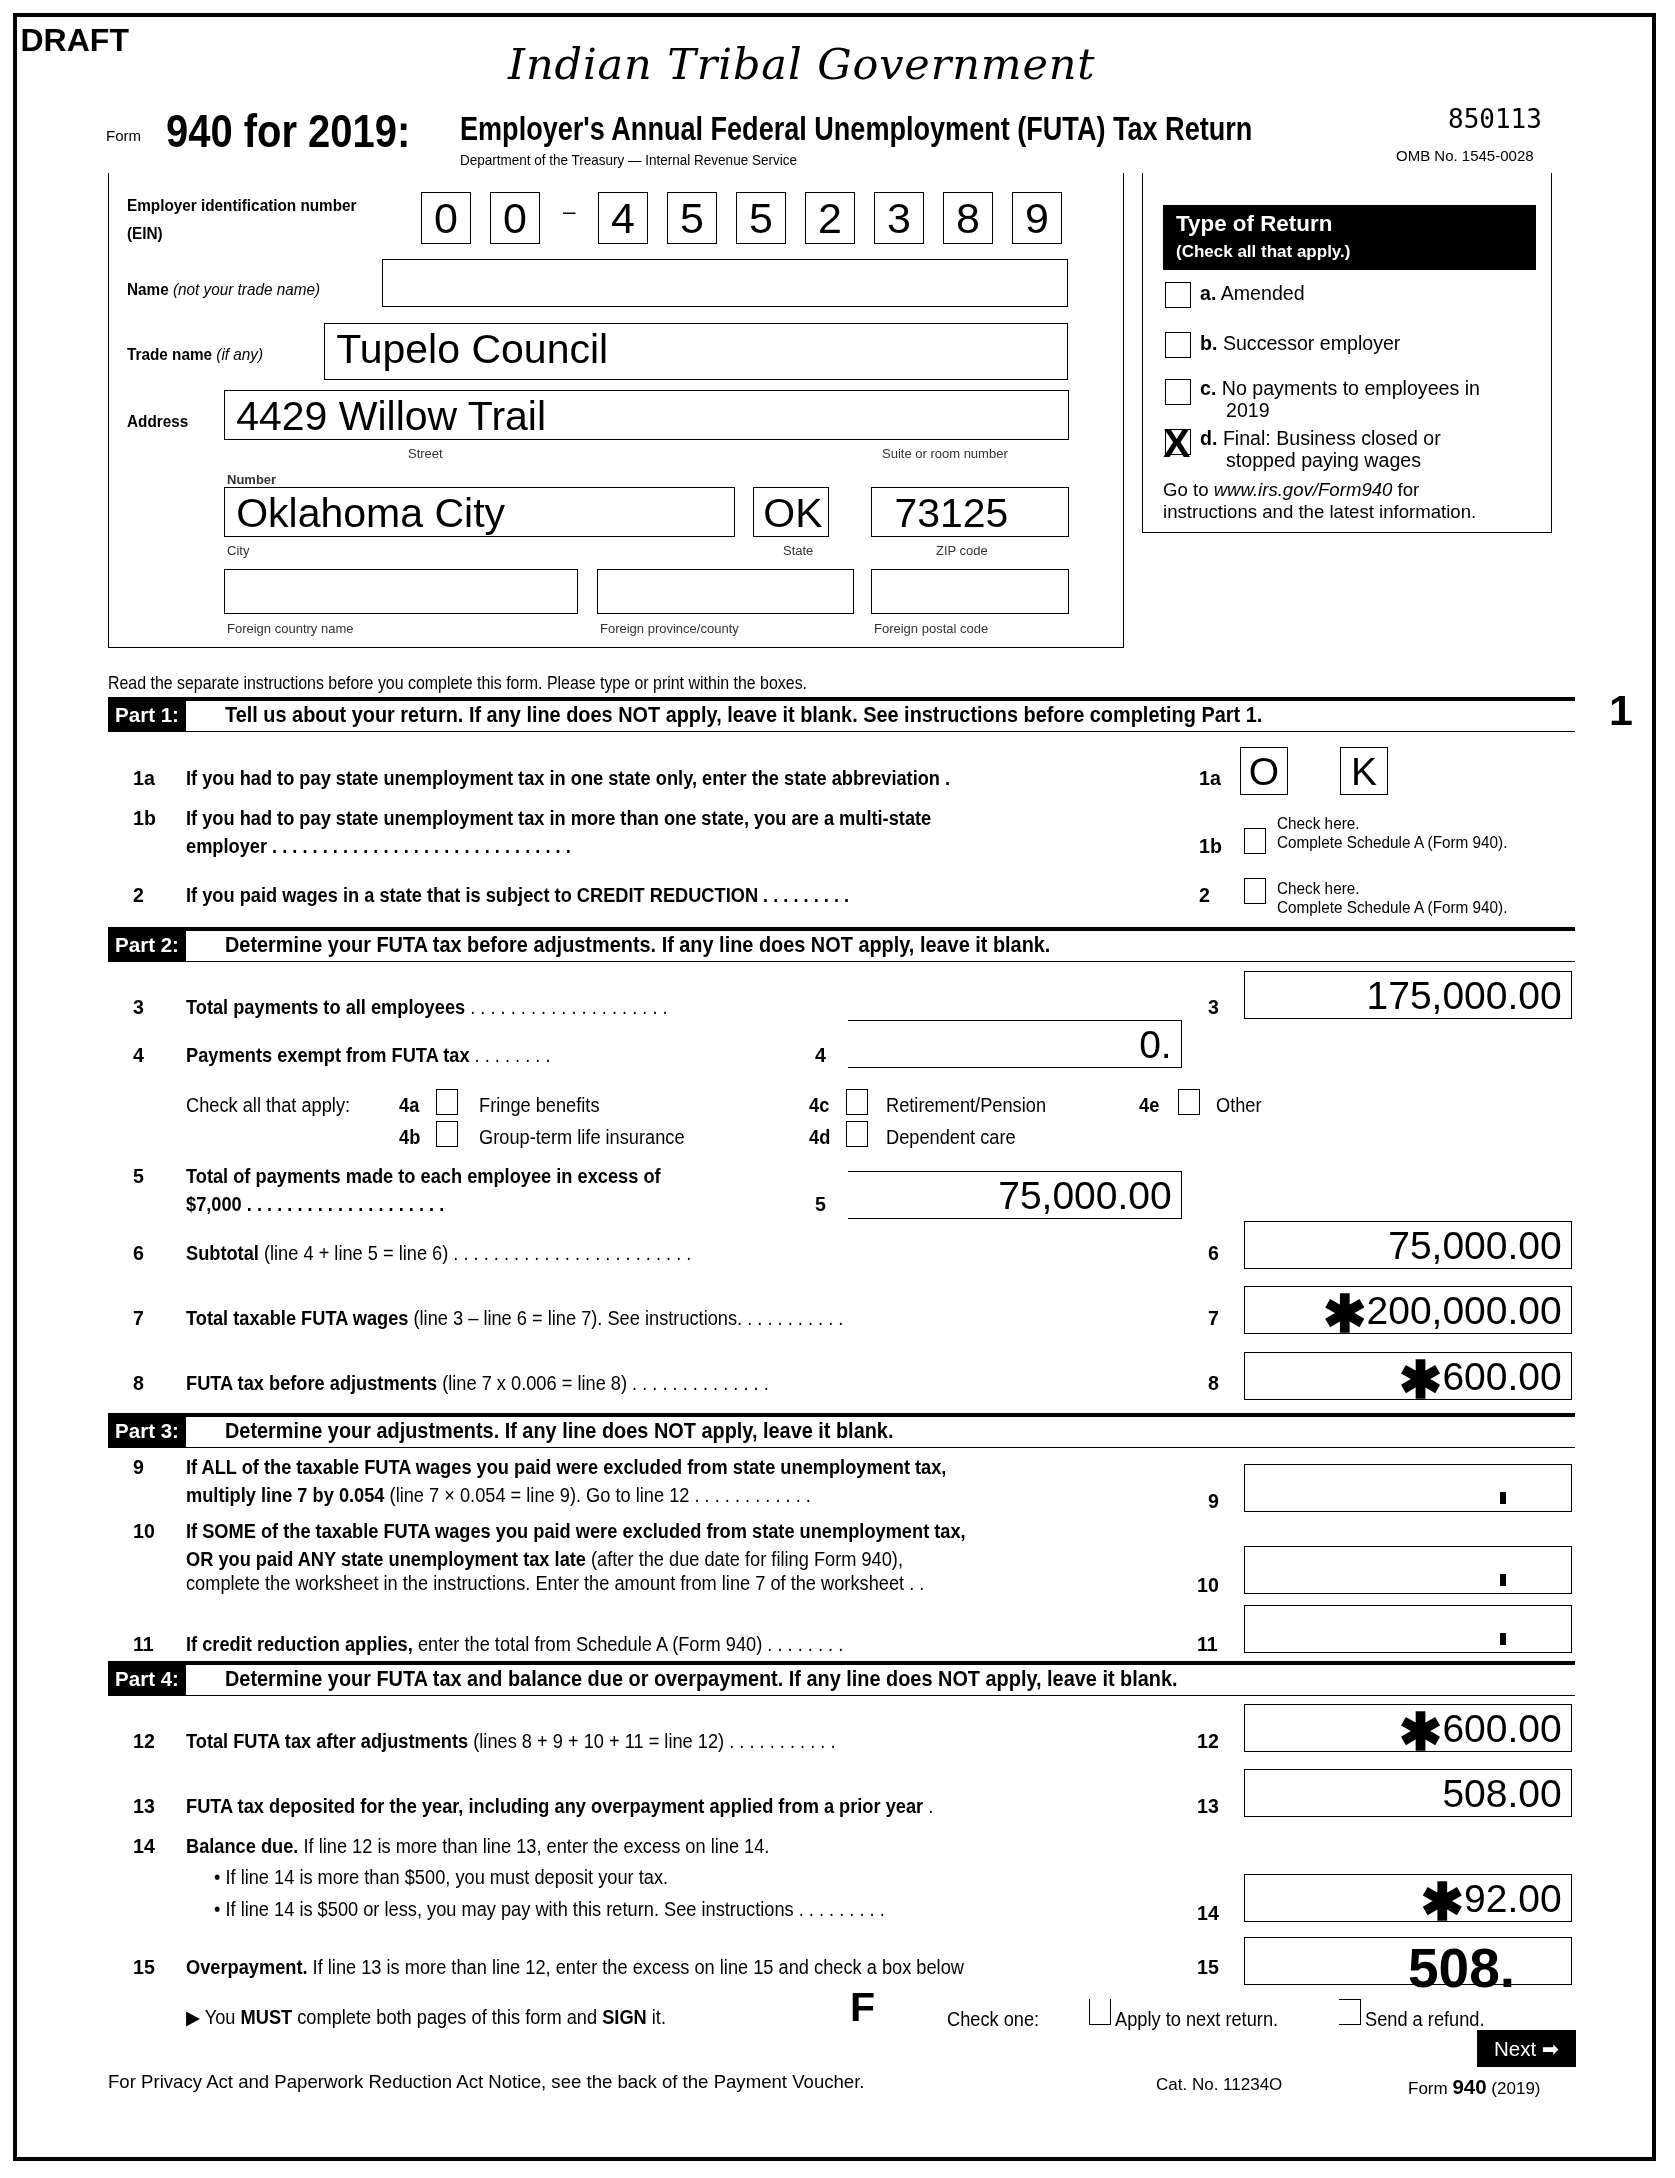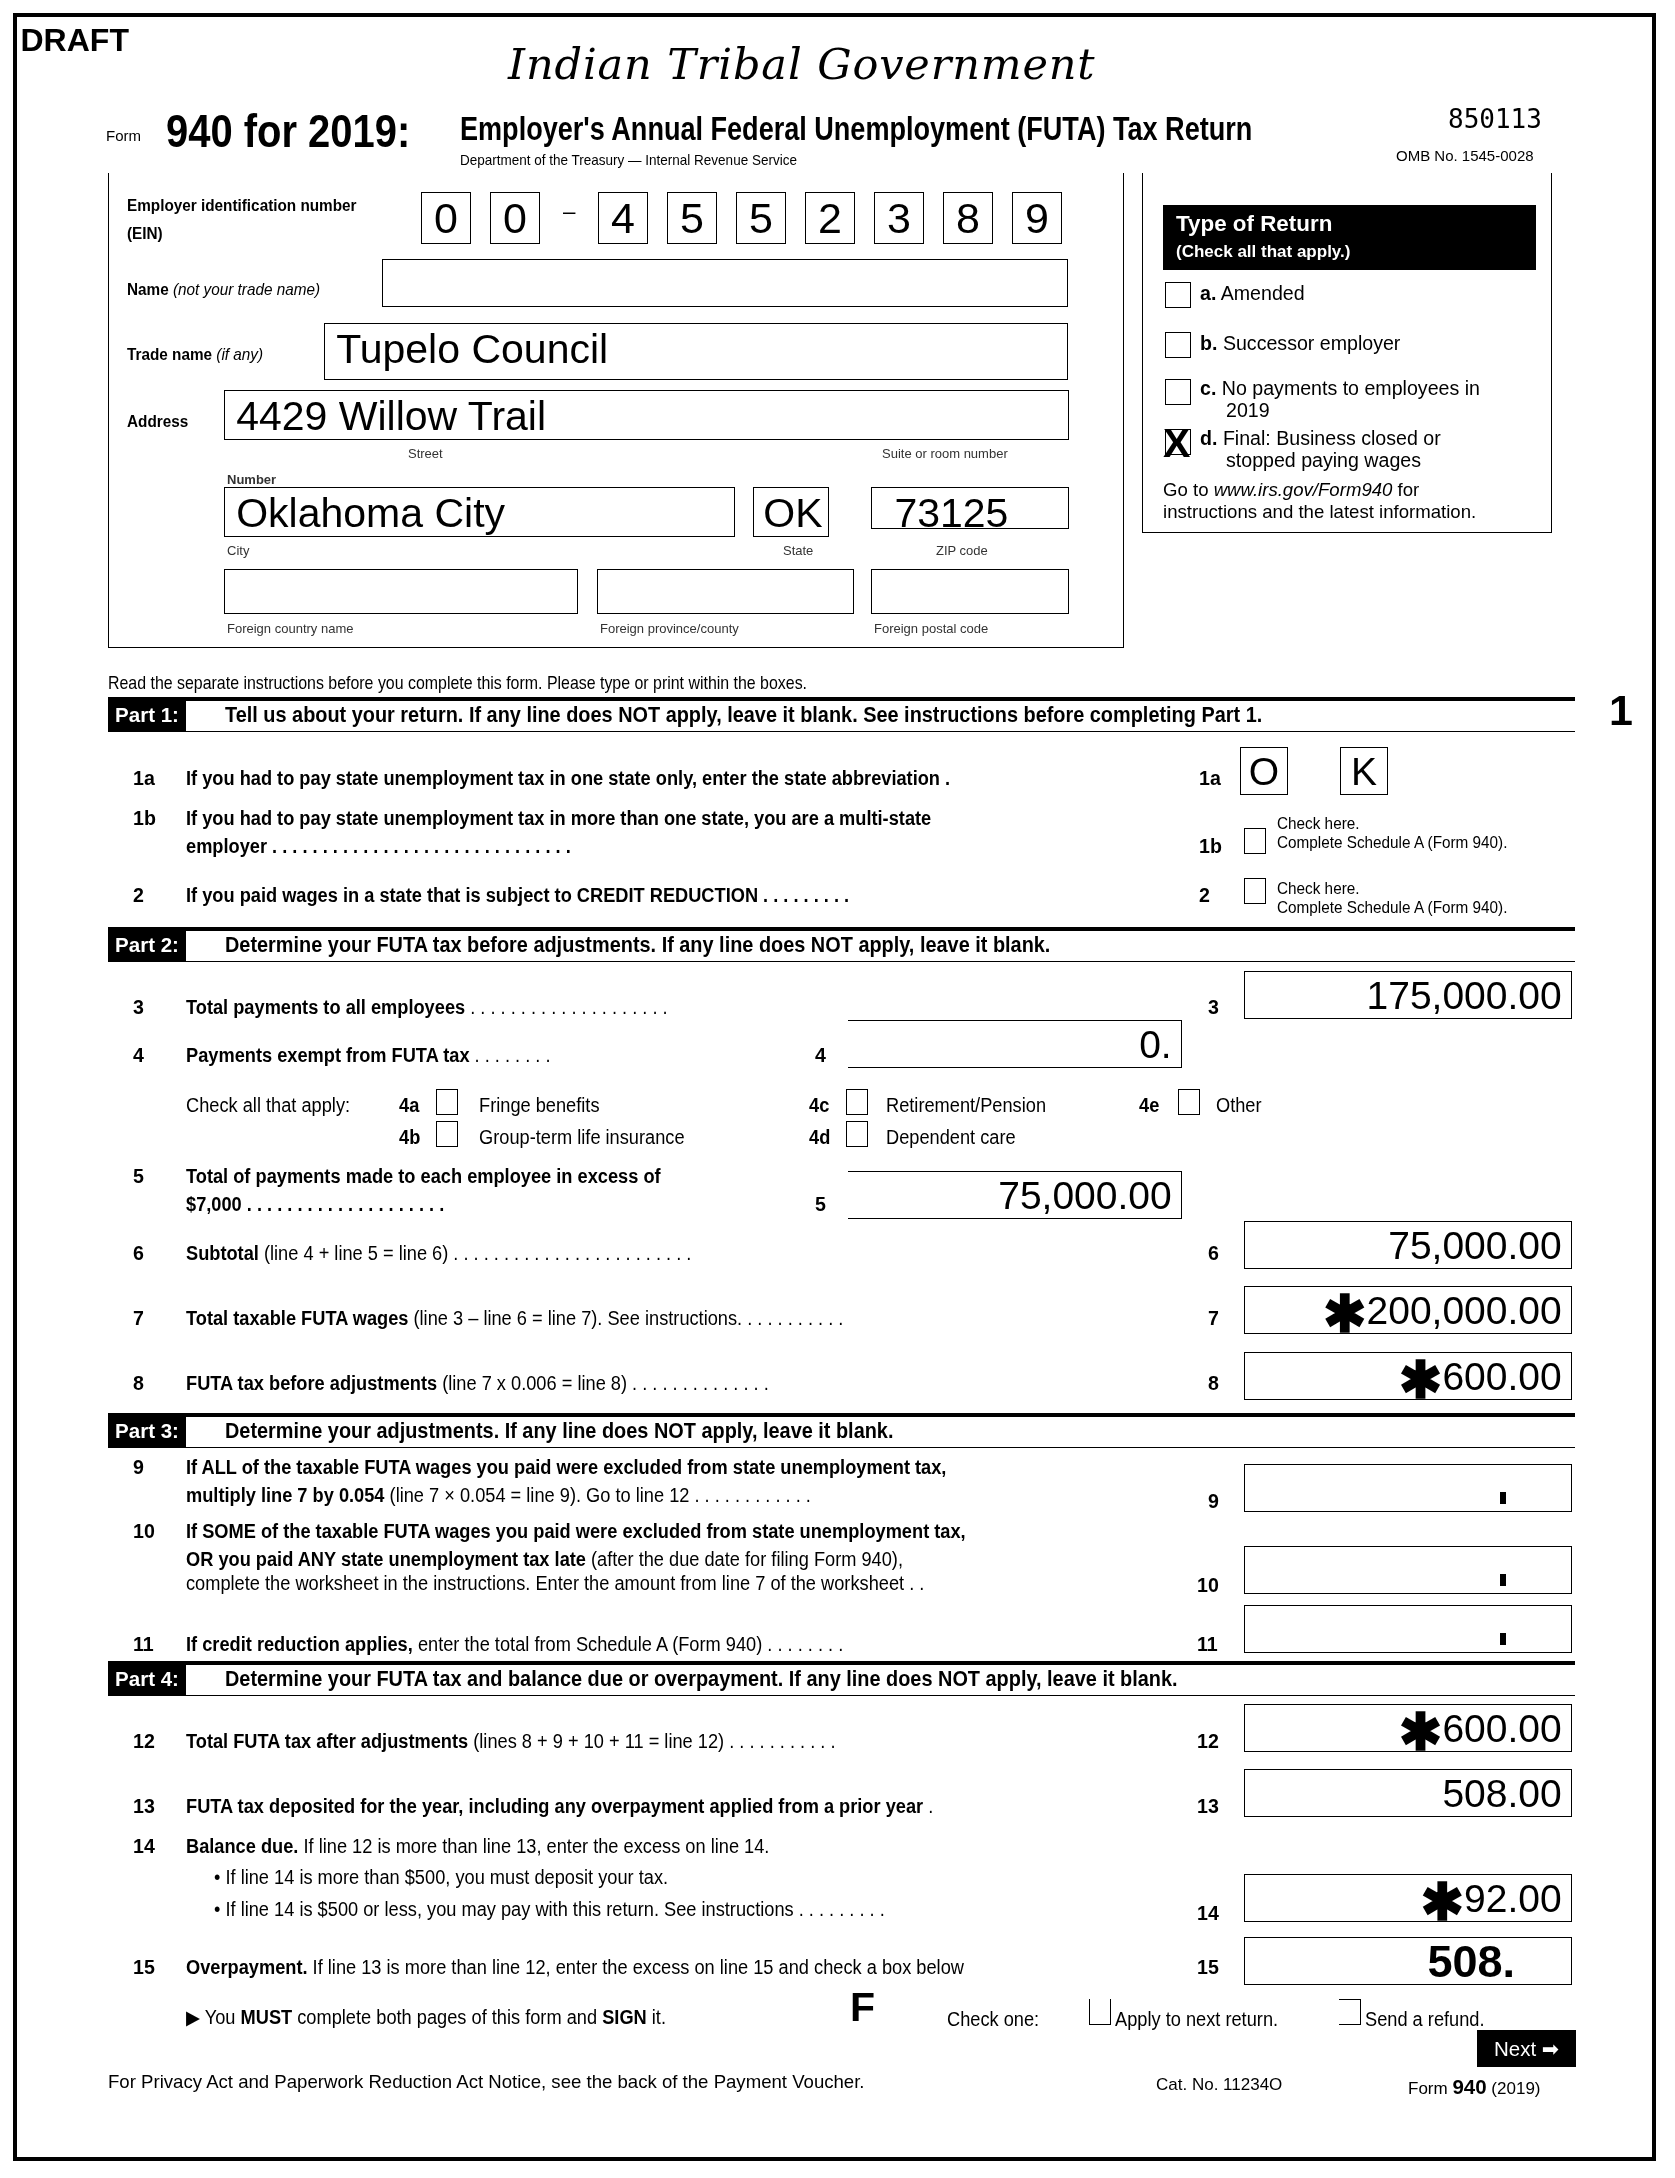--- a/index.html
+++ b/index.html
@@ -98,21 +98,21 @@
 <div class="sub" style="left:227px;top:472px;font-weight:bold;">Number</div>
 <div class="sub" style="left:408px;top:446px;">Street</div>
 <div class="sub" style="left:882px;top:446px;">Suite or room number</div>
 
 <div class="field" style="left:224px;top:487px;width:511px;height:50px;">
     <span class="fval">Oklahoma City</span>
   </div>
 <div class="field" style="left:753px;top:487px;width:76px;height:50px;">
     <span class="fval" style="left:9.3px;">OK</span>
   </div>
-<div class="field" style="left:871px;top:487px;width:198px;height:42px;">
+<div class="field" style="left:871px;top:487px;width:198px;height:50px;">
     <span class="fval" style="left:22.4px;">73125</span>
   </div>
 <div class="sub" style="left:227px;top:543px;">City</div>
 <div class="sub" style="left:783px;top:543px;">State</div>
 <div class="sub" style="left:936px;top:543px;">ZIP code</div>
 
 <div class="field" style="left:224px;top:569px;width:354px;height:45px;"></div>
 <div class="field" style="left:597px;top:569px;width:257px;height:45px;"></div>
 <div class="field" style="left:871px;top:569px;width:198px;height:45px;"></div>
 <div class="sub" style="left:227px;top:621px;">Foreign country name</div>
@@ -289,21 +289,21 @@
 <span class="lt" style="left:214px;top:1898px;">• <span>If line 14 is $500 or less, you may pay with this return. See instructions . . . . . . . . .</span></span>
 <span class="rn" style="left:1197px;top:1902px;">14</span>
 <div class="amt" style="top:1874px;">
     <span class="v"><span class="star">✱</span><span>92.00</span></span>
   </div>
 
 <span class="ln" style="top:1956px;">15</span>
 <span class="lt" style="top:1956px;"><b>Overpayment.</b><span> If line 13 is more than line 12, enter the excess on line 15 and check a box below</span></span>
 <span class="rn" style="left:1197px;top:1956px;">15</span>
 <div class="amt" style="top:1937px;">
-    <span class="v" style="right:56px;font-weight:bold;font-size:45px;top:-1.9px;">508.</span>
+    <span class="v" style="right:56px;font-weight:bold;font-size:55px;top:-1.9px;">508.</span>
   </div>
 
 <span class="lt" style="top:2006px;"><span>▶ You </span><b>MUST</b><span> complete both pages of this form and </span><b>SIGN</b><span> it.</span></span>
 <span class="abs" style="left:850px;top:1984px;font-size:41px;font-weight:bold;">F</span>
 <span class="ck" style="left:947px;top:2008px;">Check one:</span>
 <span class="small-cb" style="left:1089px;top:1999px;border-top:none;"></span>
 <span class="ck" style="left:1115px;top:2008px;">Apply to next return.</span>
 <span class="small-cb" style="left:1339px;top:1999px;border-left:none;"></span>
 <span class="ck" style="left:1365px;top:2008px;">Send a refund.</span>
 

